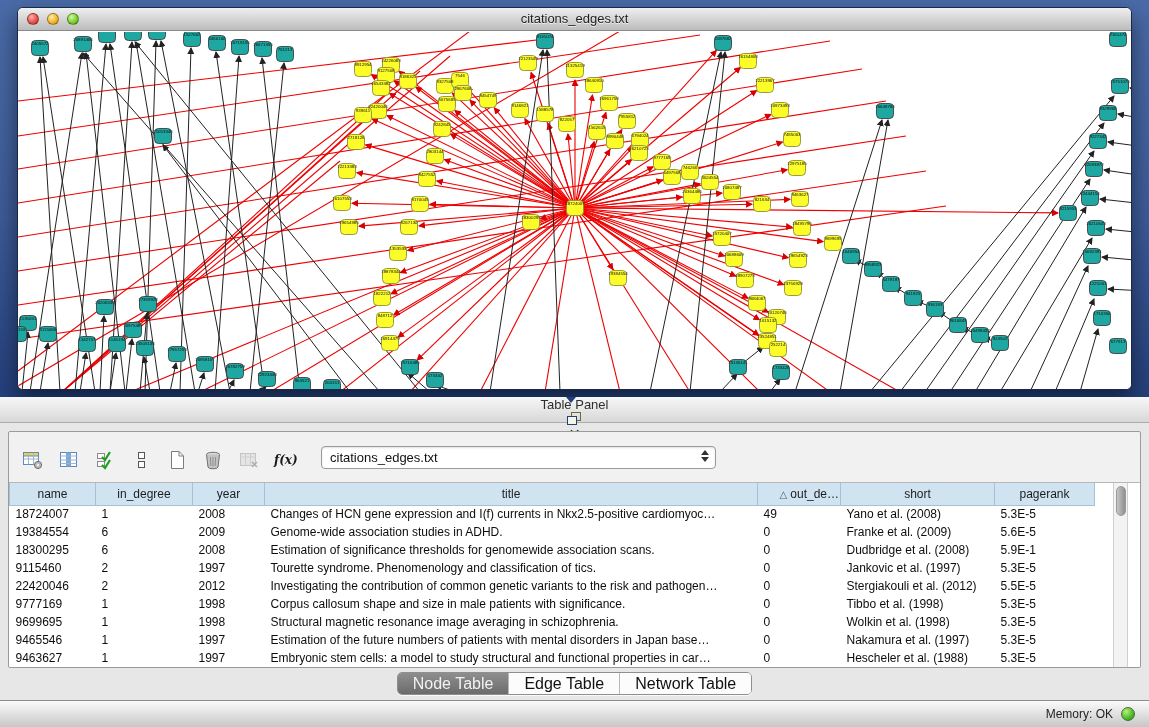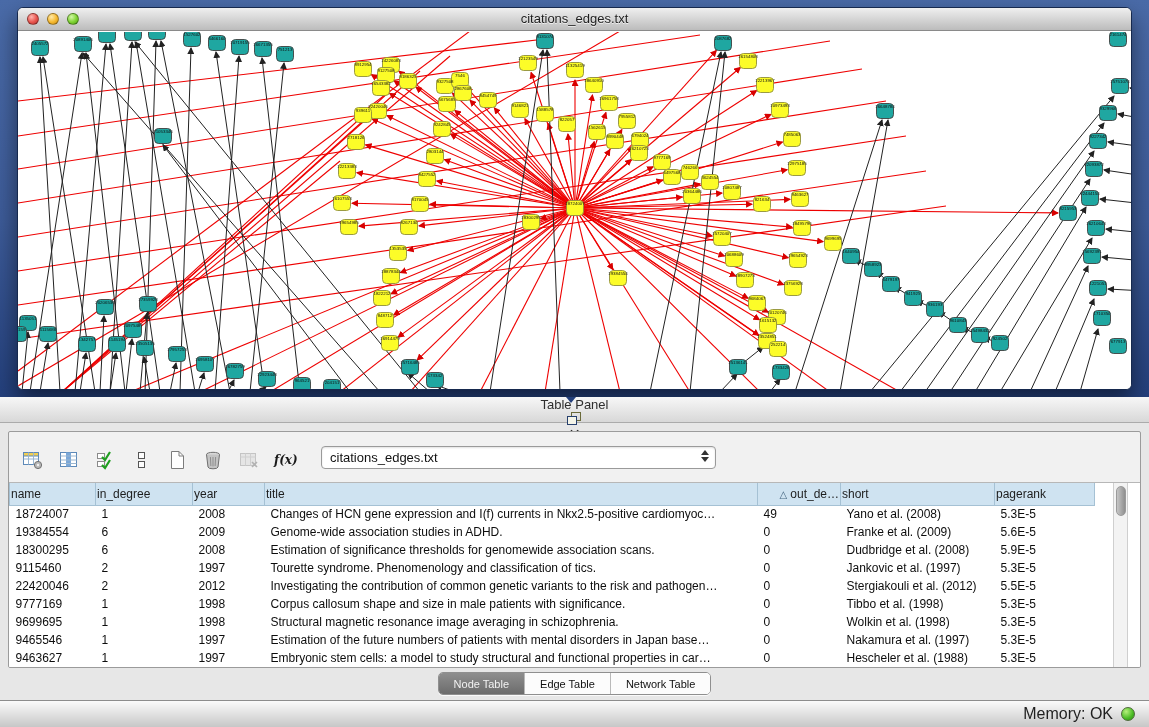--- a/index.html
+++ b/index.html
@@ -46,45 +46,45 @@
   .stepper{position:absolute;right:6px;top:3px;display:flex;flex-direction:column;gap:2px;}
   .stepper .up{width:0;height:0;border-left:4px solid transparent;border-right:4px solid transparent;
     border-bottom:5px solid #333;}
   .stepper .down{width:0;height:0;border-left:4px solid transparent;border-right:4px solid transparent;
     border-top:5px solid #333;}
 
   .table-wrap{position:absolute;top:50px;left:0;right:0;bottom:0;background:#fff;
     border-top:1px solid #b7b7b7;display:flex;}
   table{border-collapse:collapse;table-layout:fixed;width:1085px;font-size:12px;}
   thead th{height:22px;background:#cfe3f1;border:1px solid #a5c1d4;border-top:none;
-    font-weight:normal;color:#1d1d1d;font-size:12px;text-align:left;overflow:hidden;white-space:nowrap;}
+    font-weight:normal;color:#1d1d1d;font-size:12px;text-align:center;overflow:hidden;white-space:nowrap;}
   thead th.sorted{text-align:right;padding-left:5px;}
   thead th .sort-glyph{color:#4a6a85;font-size:10px;margin-right:3px;}
   tbody td{height:16px;line-height:16px;padding:0 2px 0 6px;color:#0d0d0d;
     white-space:nowrap;overflow:hidden;font-size:12px;}
   .sb-gap{width:19px;}
   .scrollbar{width:15px;background:#f3f3f3;border-left:1px solid #cfcfcf;border-right:1px solid #cfcfcf;
     position:relative;margin-right:12px;}
   .sb-thumb{position:absolute;top:3px;left:2px;width:10px;height:30px;border-radius:6px;
     background:linear-gradient(90deg,#c6c6c6,#8f8f8f);border:1px solid #9a9a9a;}
 
   .tabsbar{position:absolute;left:0;right:0;bottom:3px;height:27px;
     display:flex;justify-content:center;align-items:center;}
   .seg{display:flex;border:1px solid #8f8f8f;border-radius:5px;overflow:hidden;
     background:#fcfcfc;box-shadow:0 1px 0 rgba(255,255,255,.8);}
-  .seg button{height:21px;padding:0 15px;font-size:11px;border:none;background:#fcfcfc;
+  .seg button{height:21px;padding:0 15px;font-size:16px;border:none;background:#fcfcfc;
     color:#111;border-left:1px solid #b9b9b9;line-height:20px;}
   .seg button:first-child{border-left:none;}
   .seg button.selected{background:linear-gradient(#8e8e8e,#6c6c6c);color:#f2f2f2;}
 
   
   .statusbar{position:absolute;top:700px;left:0;width:1149px;height:27px;
     background:linear-gradient(#fbfbfb,#c7c7c7);border-top:1px solid #8d8d8d;
     display:flex;align-items:center;justify-content:flex-end;gap:8px;padding:0 14px;
-    font-size:16px;color:#1f1f1f;}
+    font-size:12px;color:#1f1f1f;}
   .mem-light{width:14px;height:14px;border-radius:50%;border:1px solid #4e6b3a;
     background:radial-gradient(circle at 35% 30%,#b6f07c,#49ba24 60%,#2f8f17);}
 </style>
 </head>
 <body>
 
 <div class="desktop">
   <div class="net-window">
     <div class="titlebar">
       <div class="lights">
@@ -649,21 +649,21 @@
               <td>Franke et al. (2009)</td>
               <td>5.6E-5</td>
             </tr>
             <tr>
               <td>18300295</td>
               <td>6</td>
               <td>2008</td>
               <td>Estimation of significance thresholds for genomewide association scans.</td>
               <td>0</td>
               <td>Dudbridge et al. (2008)</td>
-              <td>5.9E-5</td>
+              <td>5.9E-1</td>
             </tr>
             <tr>
               <td>9115460</td>
               <td>2</td>
               <td>1997</td>
               <td>Tourette syndrome. Phenomenology and classification of tics.</td>
               <td>0</td>
               <td>Jankovic et al. (1997)</td>
               <td>5.3E-5</td>
             </tr>

